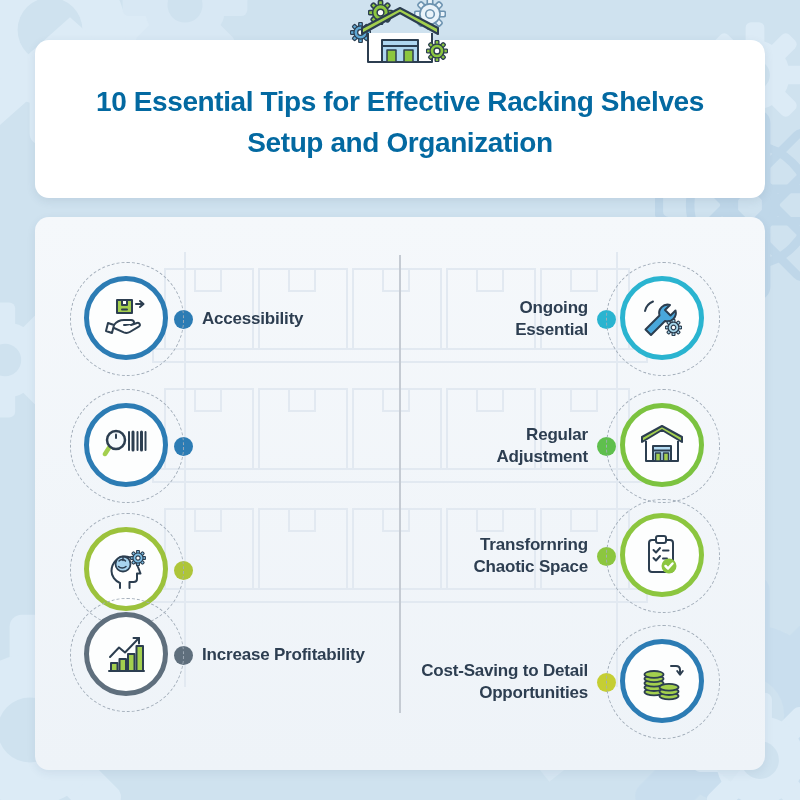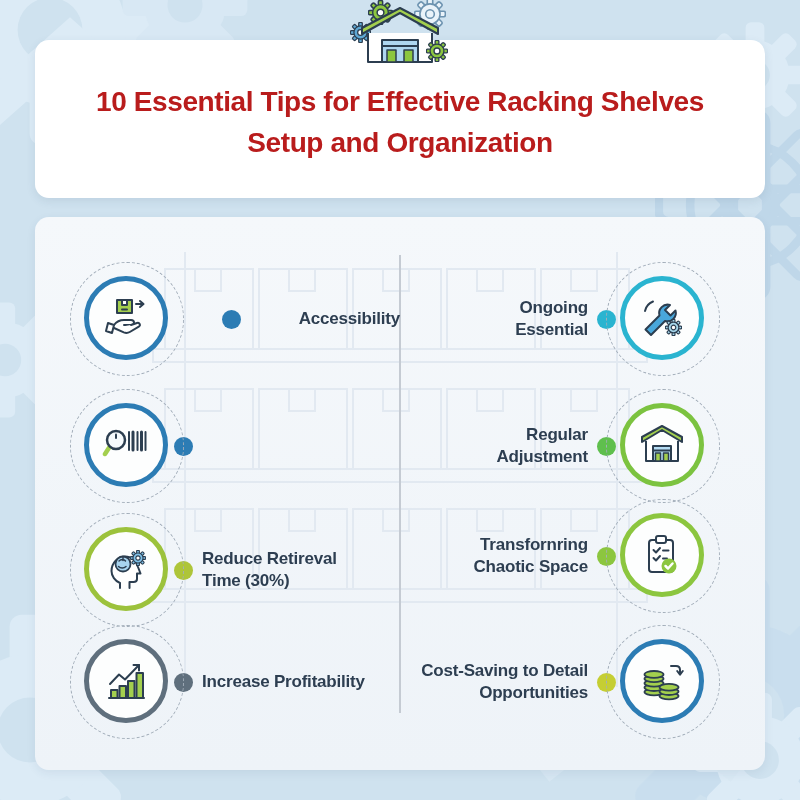--- a/index.html
+++ b/index.html
@@ -13,21 +13,21 @@
 
   .card{position:absolute;border-radius:14px;}
   .title-card{
     left:35px;top:40px;width:730px;height:158px;background:#ffffff;
     box-shadow:0 3px 10px rgba(40,70,100,.10);
     display:flex;align-items:center;justify-content:center;
   }
   .title{
     margin:0;padding-top:8px;text-align:center;white-space:pre-line;
     font-size:28px;line-height:1.45;font-weight:800;letter-spacing:-0.4px;
-    color:#b91c1c;
+    color:#0369a1;
   }
   .main-card{
     left:35px;top:217px;width:730px;height:553px;
     background:linear-gradient(180deg,#f5f8fb 0%,#eef3f8 100%);
     box-shadow:0 3px 10px rgba(40,70,100,.08);
   }
   .watermark{position:absolute;left:0;top:0;}
   .divider{
     position:absolute;left:399px;top:255px;width:2px;height:458px;
     background:#c5cbd3;
@@ -149,21 +149,21 @@
     <path d="M22 34 L60 13 L98 34 L98 28 L60 8 L22 28 Z" fill="#a3cf4e"></path>
     <path d="M28 33 V62 H92 V33" fill="#ffffff"></path>
     <rect x="42" y="40" width="36" height="22" fill="#aed6f0"></rect>
     <line x1="42" y1="46" x2="78" y2="46"></line>
     <rect x="47" y="50" width="9" height="12" fill="#8cc63f" stroke-width="1.5"></rect>
     <rect x="64" y="50" width="9" height="12" fill="#8cc63f" stroke-width="1.5"></rect>
   </g>
   <use href="#gear" x="86" y="40" width="22" height="22" fill="#8cc63f" stroke="#2c3e50" stroke-width="1.2" style="--hole:#ffffff"></use>
 </svg>
 
-<div class="item left" style="left:70px;top:262px;justify-content:space-between;">
+<div class="item left" style="left:70px;top:262px;">
   <div class="icon-wrap">
     <div class="ring" style="border-color: rgb(44, 124, 180);">
       <svg width="48" height="48" viewBox="0 0 48 48">
         <g fill="none" stroke="#2c3e50" stroke-width="2" stroke-linecap="round" stroke-linejoin="round">
           <rect x="15" y="6" width="15" height="13" fill="#a3cf4e"></rect>
           <rect x="20" y="6" width="5" height="5" fill="#ffffff"></rect>
           <line x1="20" y1="15.5" x2="25" y2="15.5"></line>
           <path d="M34 10 h7 M38 7 l3.5 3 L38 13"></path>
           <path d="M12 31 c3 -4 7 -5 10 -5 h7 c2 0 3 1.2 3 2.5 c0 1.3 -1 2.5 -3 2.5 h-7" fill="#ffffff"></path>
           <path d="M29 31 l6 -2 c2.5 -0.8 4 2.2 1.8 3.6 l-9 5.4 c-2 1.2 -4 1.2 -6 0.4 L12 34" fill="#ffffff"></path>
@@ -203,25 +203,23 @@
         <g stroke="#2c3e50" stroke-width="2" fill="none" stroke-linecap="round" stroke-linejoin="round">
           <path d="M18 43 v-5 c-5 -2 -8.5 -7 -8.5 -12 c0 -8 6.5 -14.5 13.5 -14.5 c6.5 0 11.5 4.5 13 10.5 l2.5 6.5 h-3.5 v5.5 c0 2 -1.5 3 -3.5 3 h-4 v6" fill="#ffffff"></path>
           <circle cx="21" cy="19" r="7.5" fill="#a8d4ef" stroke-width="1.8"></circle>
           <path d="M17 16 c2 -2 5 -2 6.5 0 M16.5 21.5 c2 2 5.5 2 7.5 0 M21 12 v3.5" stroke-width="1.5"></path>
         </g>
         <use href="#gear" x="28" y="5" width="16" height="16" fill="#7fc1e8" stroke="#2c3e50" stroke-width="1.4" style="--hole:#ffffff"></use>
       </svg>
     </div>
   </div>
   <span class="dot" style="background-color: rgb(174, 197, 57);"></span>
-  <div class="label">Reduce Retireval
-Time (30%)</div>
-</div>
-
-<div class="item left" style="left:70px;top:625px;">
+</div>
+
+<div class="item left" style="left:70px;top:598px;">
   <div class="icon-wrap">
     <div class="ring" style="border-color: rgb(95, 111, 125);">
       <svg width="48" height="48" viewBox="0 0 48 48">
         <g stroke="#2c3e50" stroke-width="2" fill="#a3cf4e" stroke-linejoin="round" stroke-linecap="round">
           <rect x="9" y="33" width="6.5" height="8"></rect>
           <rect x="17.5" y="29" width="6.5" height="12"></rect>
           <rect x="26" y="24" width="6.5" height="17"></rect>
           <rect x="34.5" y="16" width="6.5" height="25"></rect>
           <path d="M8 27 L17 17.5 L23 22.5 L37 8" fill="none"></path>
           <path d="M31.5 8 H37 V13.5" fill="none"></path>

